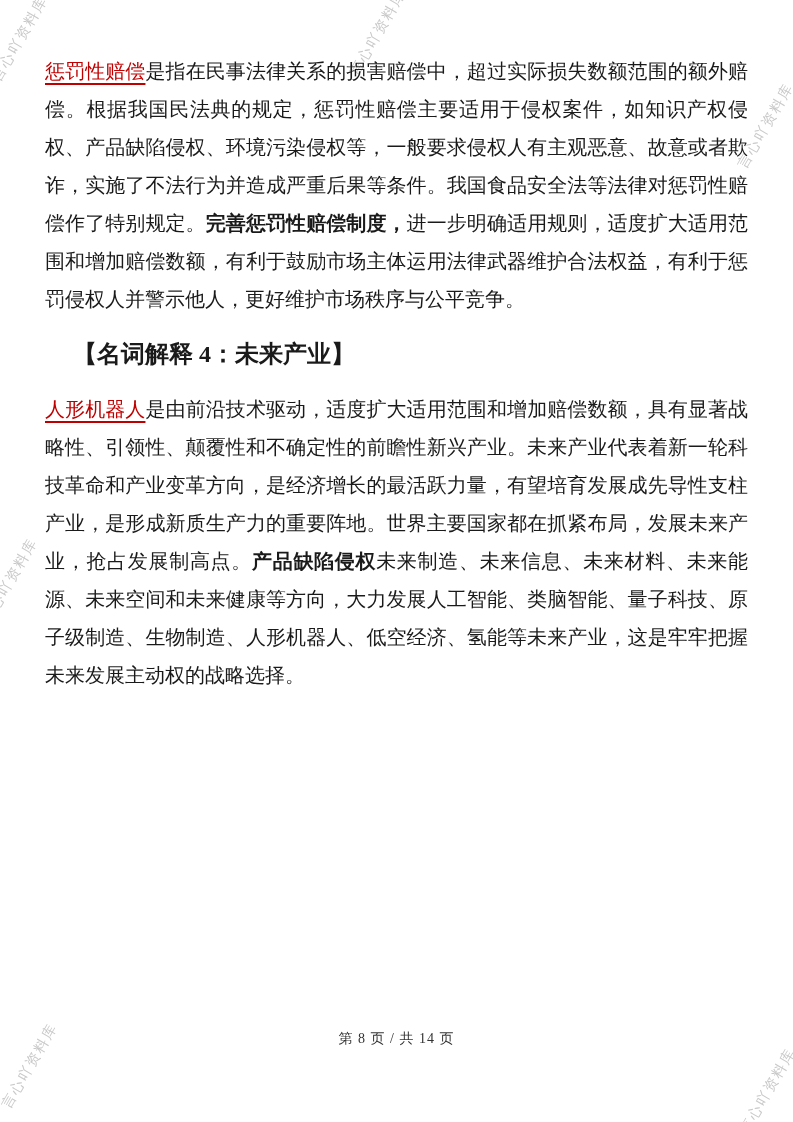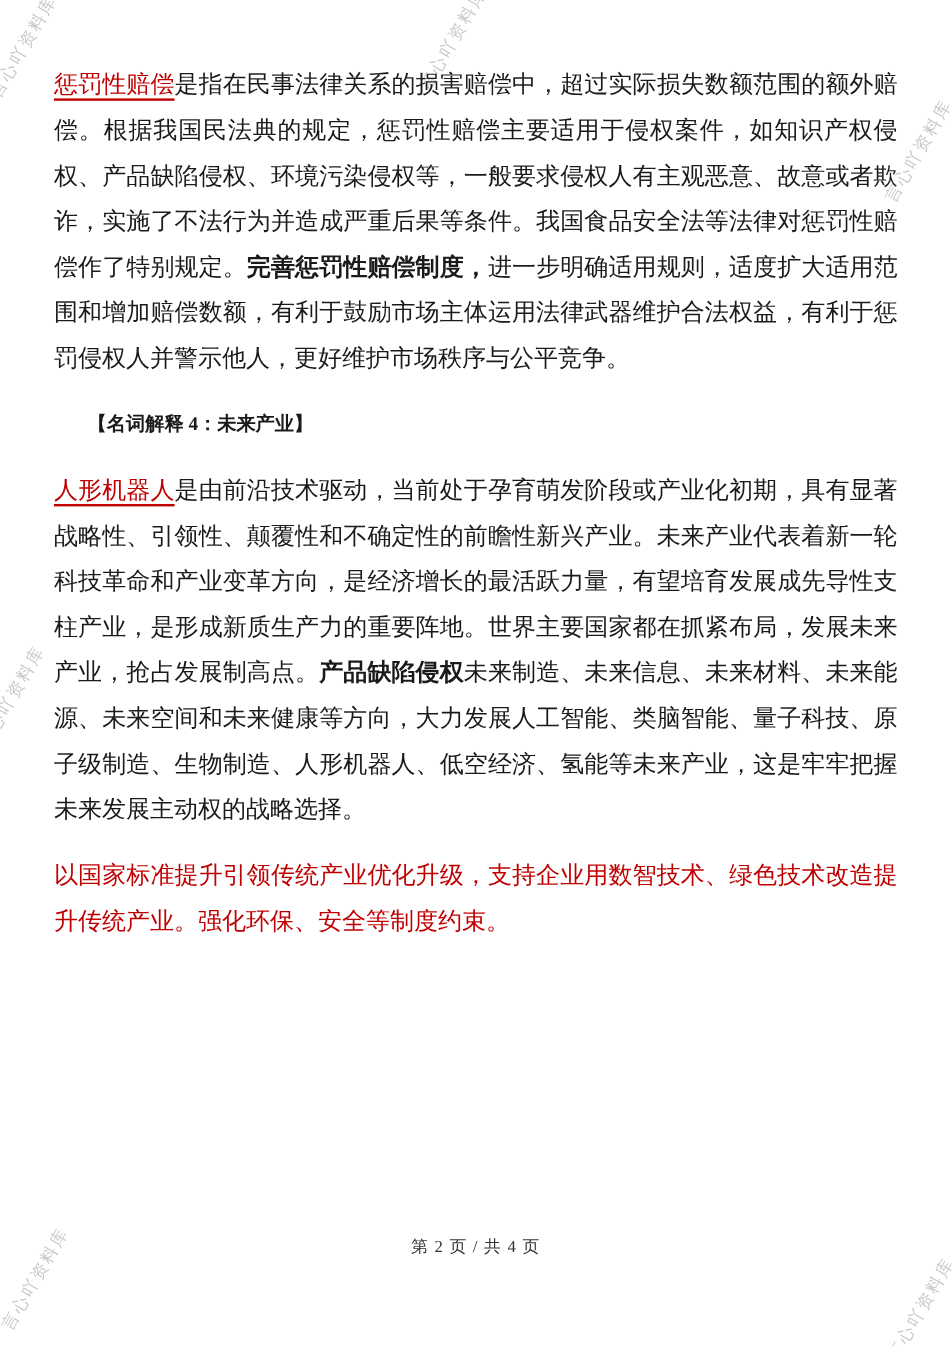--- a/index.html
+++ b/index.html
@@ -48,21 +48,21 @@
     line-height:38px;
     text-align:justify;
     color:var(--body-black,#1a1a1a);
     margin-bottom:17px;
   }
   .para.red-para{color:var(--accent-red,#c00000);}
   .red{color:var(--accent-red,#c00000);}
   .bold{font-weight:700;}
   .underline{text-decoration:underline;text-underline-offset:5px;text-decoration-thickness:1.5px;}
   .heading{
-    font-size:16px;
+    font-size:24px;
     line-height:38px;
     font-weight:700;
     color:var(--body-black,#1a1a1a);
     text-indent:28px;
     margin-top:4px;
     margin-bottom:17px;
   }
 
   
   .footer{
@@ -89,23 +89,22 @@
   <div class="watermark wm-bl">言心吖资料库</div>
   <div class="watermark wm-br">言心吖资料库</div>
 
   <div class="content">
 
     <p class="para"><span class="red underline">惩罚性赔偿</span><span>是指在民事法律关系的损害赔偿中，超过实际损失数额范围的额外赔偿。根据我国民法典的规定，惩罚性赔偿主要适用于侵权案件，如知识产权侵权、产品缺陷侵权、环境污染侵权等，一般要求侵权人有主观恶意、故意或者欺诈，实施了不法行为并造成严重后果等条件。我国食品安全法等法律对惩罚性赔偿作了特别规定。</span><span class="bold">完善惩罚性赔偿制度，</span><span>进一步明确适用规则，适度扩大适用范围和增加赔偿数额，有利于鼓励市场主体运用法律武器维护合法权益，有利于惩罚侵权人并警示他人，更好维护市场秩序与公平竞争。</span></p>
 
 
     <h3 class="heading">【名词解释 4：未来产业】</h3>
 
-    <p class="para"><span class="red underline">人形机器人</span><span>是由前沿技术驱动，当前处于孕育萌发阶段或产业化初期，具有显著战略性、引领性、颠覆性和不确定性的前瞻性新兴产业。未来产业代表着新一轮科技革命和产业变革方向，是经济增长的最活跃力量，有望培育发展成先导性支柱产业，是形成新质生产力的重要阵地。世界主要国家都在抓紧布局，发展未来产业，抢占发展制高点。</span><span class="bold">产品缺陷侵权</span><span>未来制造、未来信息、未来材料、未来能源、未来空间和未来健康等方向，大力发展人工智能、类脑智能、量子科技、原子级制造、生物制造、人形机器人、低空经济、氢能等未来产业，这是牢牢把握未来发展主动权的战略选择。</span></p>
+    <p class="para"><span class="red underline">人形机器人</span><span>是由前沿技术驱动，适度扩大适用范围和增加赔偿数额，具有显著战略性、引领性、颠覆性和不确定性的前瞻性新兴产业。未来产业代表着新一轮科技革命和产业变革方向，是经济增长的最活跃力量，有望培育发展成先导性支柱产业，是形成新质生产力的重要阵地。世界主要国家都在抓紧布局，发展未来产业，抢占发展制高点。</span><span class="bold">产品缺陷侵权</span><span>未来制造、未来信息、未来材料、未来能源、未来空间和未来健康等方向，大力发展人工智能、类脑智能、量子科技、原子级制造、生物制造、人形机器人、低空经济、氢能等未来产业，这是牢牢把握未来发展主动权的战略选择。</span></p>
 
-    <p class="para red-para">以国家标准提升引领传统产业优化升级，支持企业用数智技术、绿色技术改造提升传统产业。强化环保、安全等制度约束。</p>
 
   </div>
 
   <div class="footer">
-    <span>第 2 页 / 共 4 页</span>
+    <span>第 8 页 / 共 14 页</span>
   </div>
 
 </div>
 
 </body></html>

